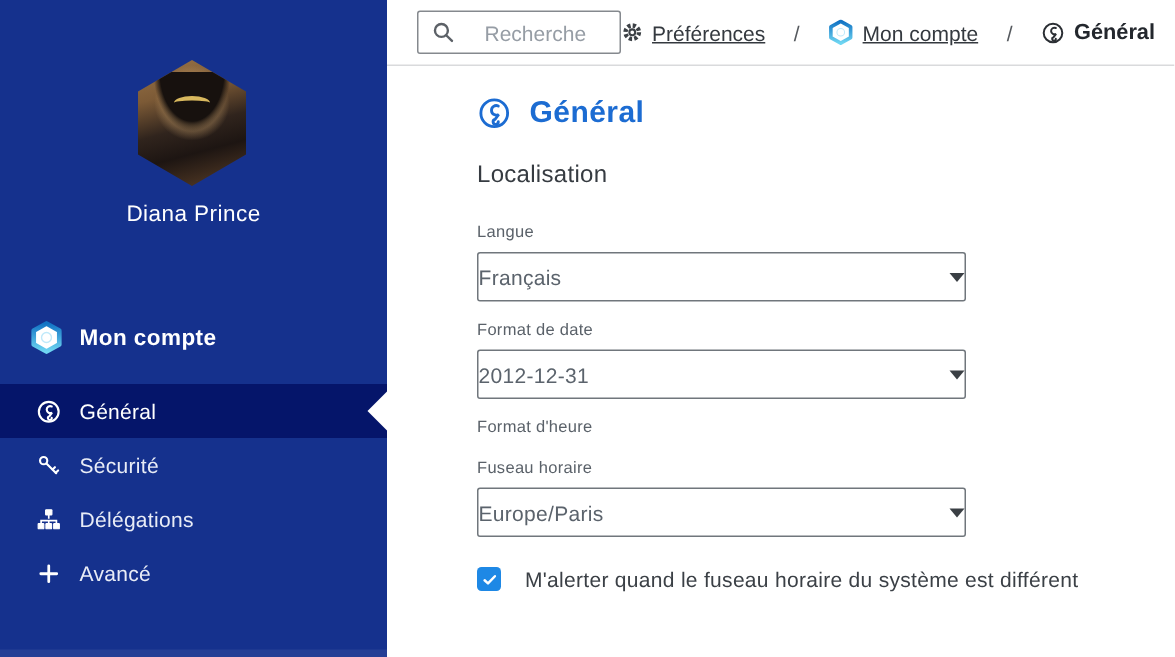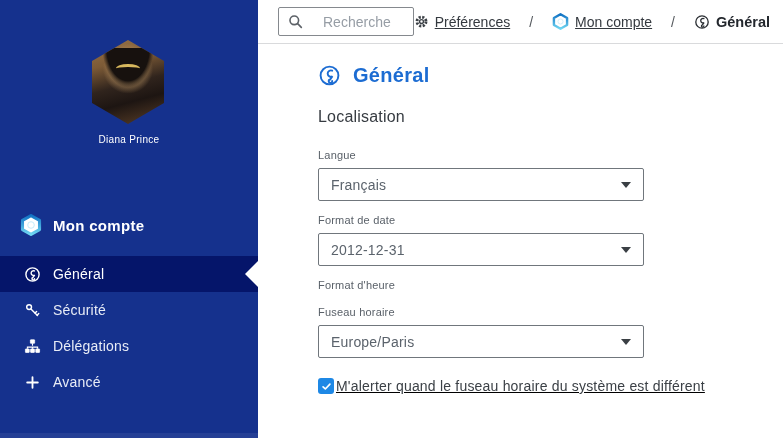--- a/index.html
+++ b/index.html
@@ -23,21 +23,21 @@
   }
   .avatar .tiara {
     position:absolute; left:24px; top:24px; width:24px; height:9px;
     border-top:3px solid #d8b85e; border-radius:50% 50% 0 0;
   }
   .avatar .hair {
     position:absolute; left:10px; top:8px; width:52px; height:40px;
     background:radial-gradient(ellipse at 50% 0%, #17110e 0 58%, rgba(0,0,0,0) 70%);
   }
 
-  .user-name { position:absolute; top:134px; left:0; width:258px; text-align:center; color:#ffffff; font-size:10px; letter-spacing:.3px; }
+  .user-name { position:absolute; top:134px; left:0; width:258px; text-align:center; color:#ffffff; font-size:15px; letter-spacing:.3px; }
 
   .account-row { position:absolute; top:204px; left:0; width:258px; height:42px; display:flex; align-items:center; padding-left:20px; gap:11px; cursor:pointer; }
   .account-row .label { color:#ffffff; font-weight:bold; font-size:15px; letter-spacing:.3px; }
 
   .menu { position:absolute; top:256px; left:0; width:258px; }
   .menu-item { position:relative; height:36px; display:flex; align-items:center; padding-left:24px; gap:12px; color:#e8ecf6; font-size:14px; letter-spacing:.2px; cursor:pointer; }
   .menu-item.selected { background:#05156a; color:#ffffff; }
   .menu-item .notch {
     position:absolute; right:0; top:50%; transform:translateY(-50%);
     width:0; height:0; border-right:13px solid #ffffff;
@@ -74,26 +74,26 @@
   .page-title .title-text { font-size:20px; font-weight:bold; letter-spacing:.3px; }
 
   .section-heading { margin-top:21px; font-size:16px; font-weight:normal; color:#363b41; letter-spacing:.2px; }
 
   .form-group { width:326px; margin-top:11px; }
   .form-group.first { margin-top:21px; }
   .form-label { font-size:11px; color:#5a6169; line-height:16px; margin-bottom:5px; letter-spacing:.2px; }
   .select-box {
     height:33px; border:1px solid #70767c; border-radius:2px; background:#fff;
     display:flex; align-items:center; justify-content:space-between;
-    padding:0 12px; cursor:pointer;
+    padding:0 0; cursor:pointer;
   }
   .select-value { font-size:14px; color:#5b636c; letter-spacing:.2px; }
   .caret-down { width:0; height:0; border-left:5px solid transparent; border-right:5px solid transparent; border-top:6px solid #3a3f44; }
 
-  .checkbox-row { margin-top:20px; display:flex; align-items:center; gap:2px;text-decoration:underline; }
+  .checkbox-row { margin-top:20px; display:flex; align-items:center; gap:16px; }
   .checkbox {
     width:16px; height:16px; border-radius:3px; background:#1e88e5;
     display:flex; align-items:center; justify-content:center; cursor:pointer; flex:0 0 16px;
   }
   .checkbox-label { font-size:14px; color:#3b4046; letter-spacing:.2px; }
 
   svg { display:block; }
 </style>
 </head>
 <body>

